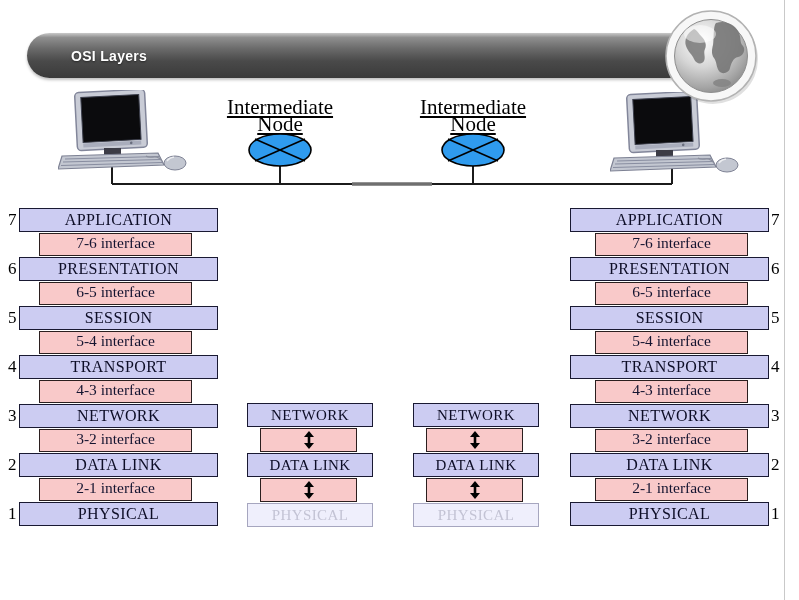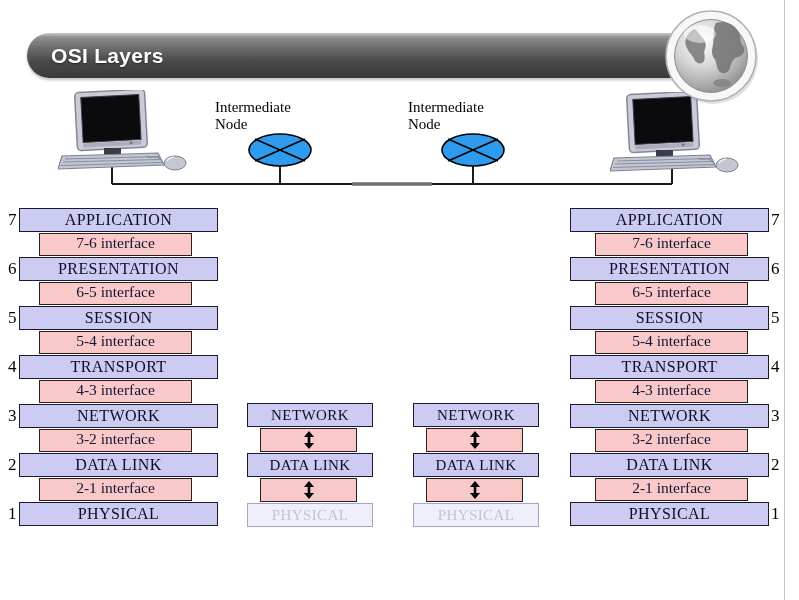--- a/index.html
+++ b/index.html
@@ -6,32 +6,32 @@
   .canvas{position:relative;width:799px;height:600px;background:#ffffff;overflow:hidden;
           font-family:"Liberation Serif",serif;}
   .page-right-border{position:absolute;left:784px;top:0;width:1px;height:600px;background:#c9c9c9;}
 
   
   .title-bar{position:absolute;left:27px;top:33px;width:673px;height:45px;z-index:2;
     border-radius:23px 12px 12px 23px;
     background:linear-gradient(180deg,#c9c9c9 0%,#8f8f8f 10%,#6a6a6a 35%,#4a4a4a 62%,#3a3a3a 100%);
     box-shadow:0 2px 3px rgba(0,0,0,.25);
     display:flex;align-items:center;}
-  .title-bar span{font-family:"Liberation Sans",sans-serif;font-weight:bold;font-size:21px;
-    color:#ffffff;padding-left:24px;letter-spacing:.3px;text-shadow:0 1px 2px rgba(0,0,0,.5);}
+  .title-bar span{font-family:"Liberation Sans",sans-serif;font-weight:bold;font-size:14px;
+    color:#ffffff;padding-left:44px;letter-spacing:.3px;text-shadow:0 1px 2px rgba(0,0,0,.5);}
   .globe{position:absolute;left:664px;top:9px;z-index:3;}
 
   
   .wires{position:absolute;left:0;top:0;z-index:1;}
   .computer{position:absolute;z-index:2;}
   .computer.left{left:58px;top:90px;}
   .computer.right{left:610px;top:92px;}
   .node-ellipse{position:absolute;z-index:2;}
-  .node-label{position:absolute;z-index:2;width:130px;text-align:left;font-size:15px;
-    line-height:17px;color:#000;}
+  .node-label{position:absolute;z-index:2;width:130px;text-align:center;font-size:21px;
+    line-height:17px;color:#000;text-decoration:underline;}
 
   
   .stack{position:absolute;top:208px;z-index:2;}
   .stack-left{left:19px;}
   .stack-right{left:570px;}
   .layer-row{box-sizing:border-box;width:199px;height:24px;margin-bottom:1px;position:relative;
     background:#ccccf2;border:1.5px solid #191932;
     display:flex;align-items:center;justify-content:center;
     font-size:16px;color:#0d0d26;letter-spacing:.4px;}
   .iface-row{box-sizing:border-box;width:153px;height:23px;margin:0 0 1px 20px;

